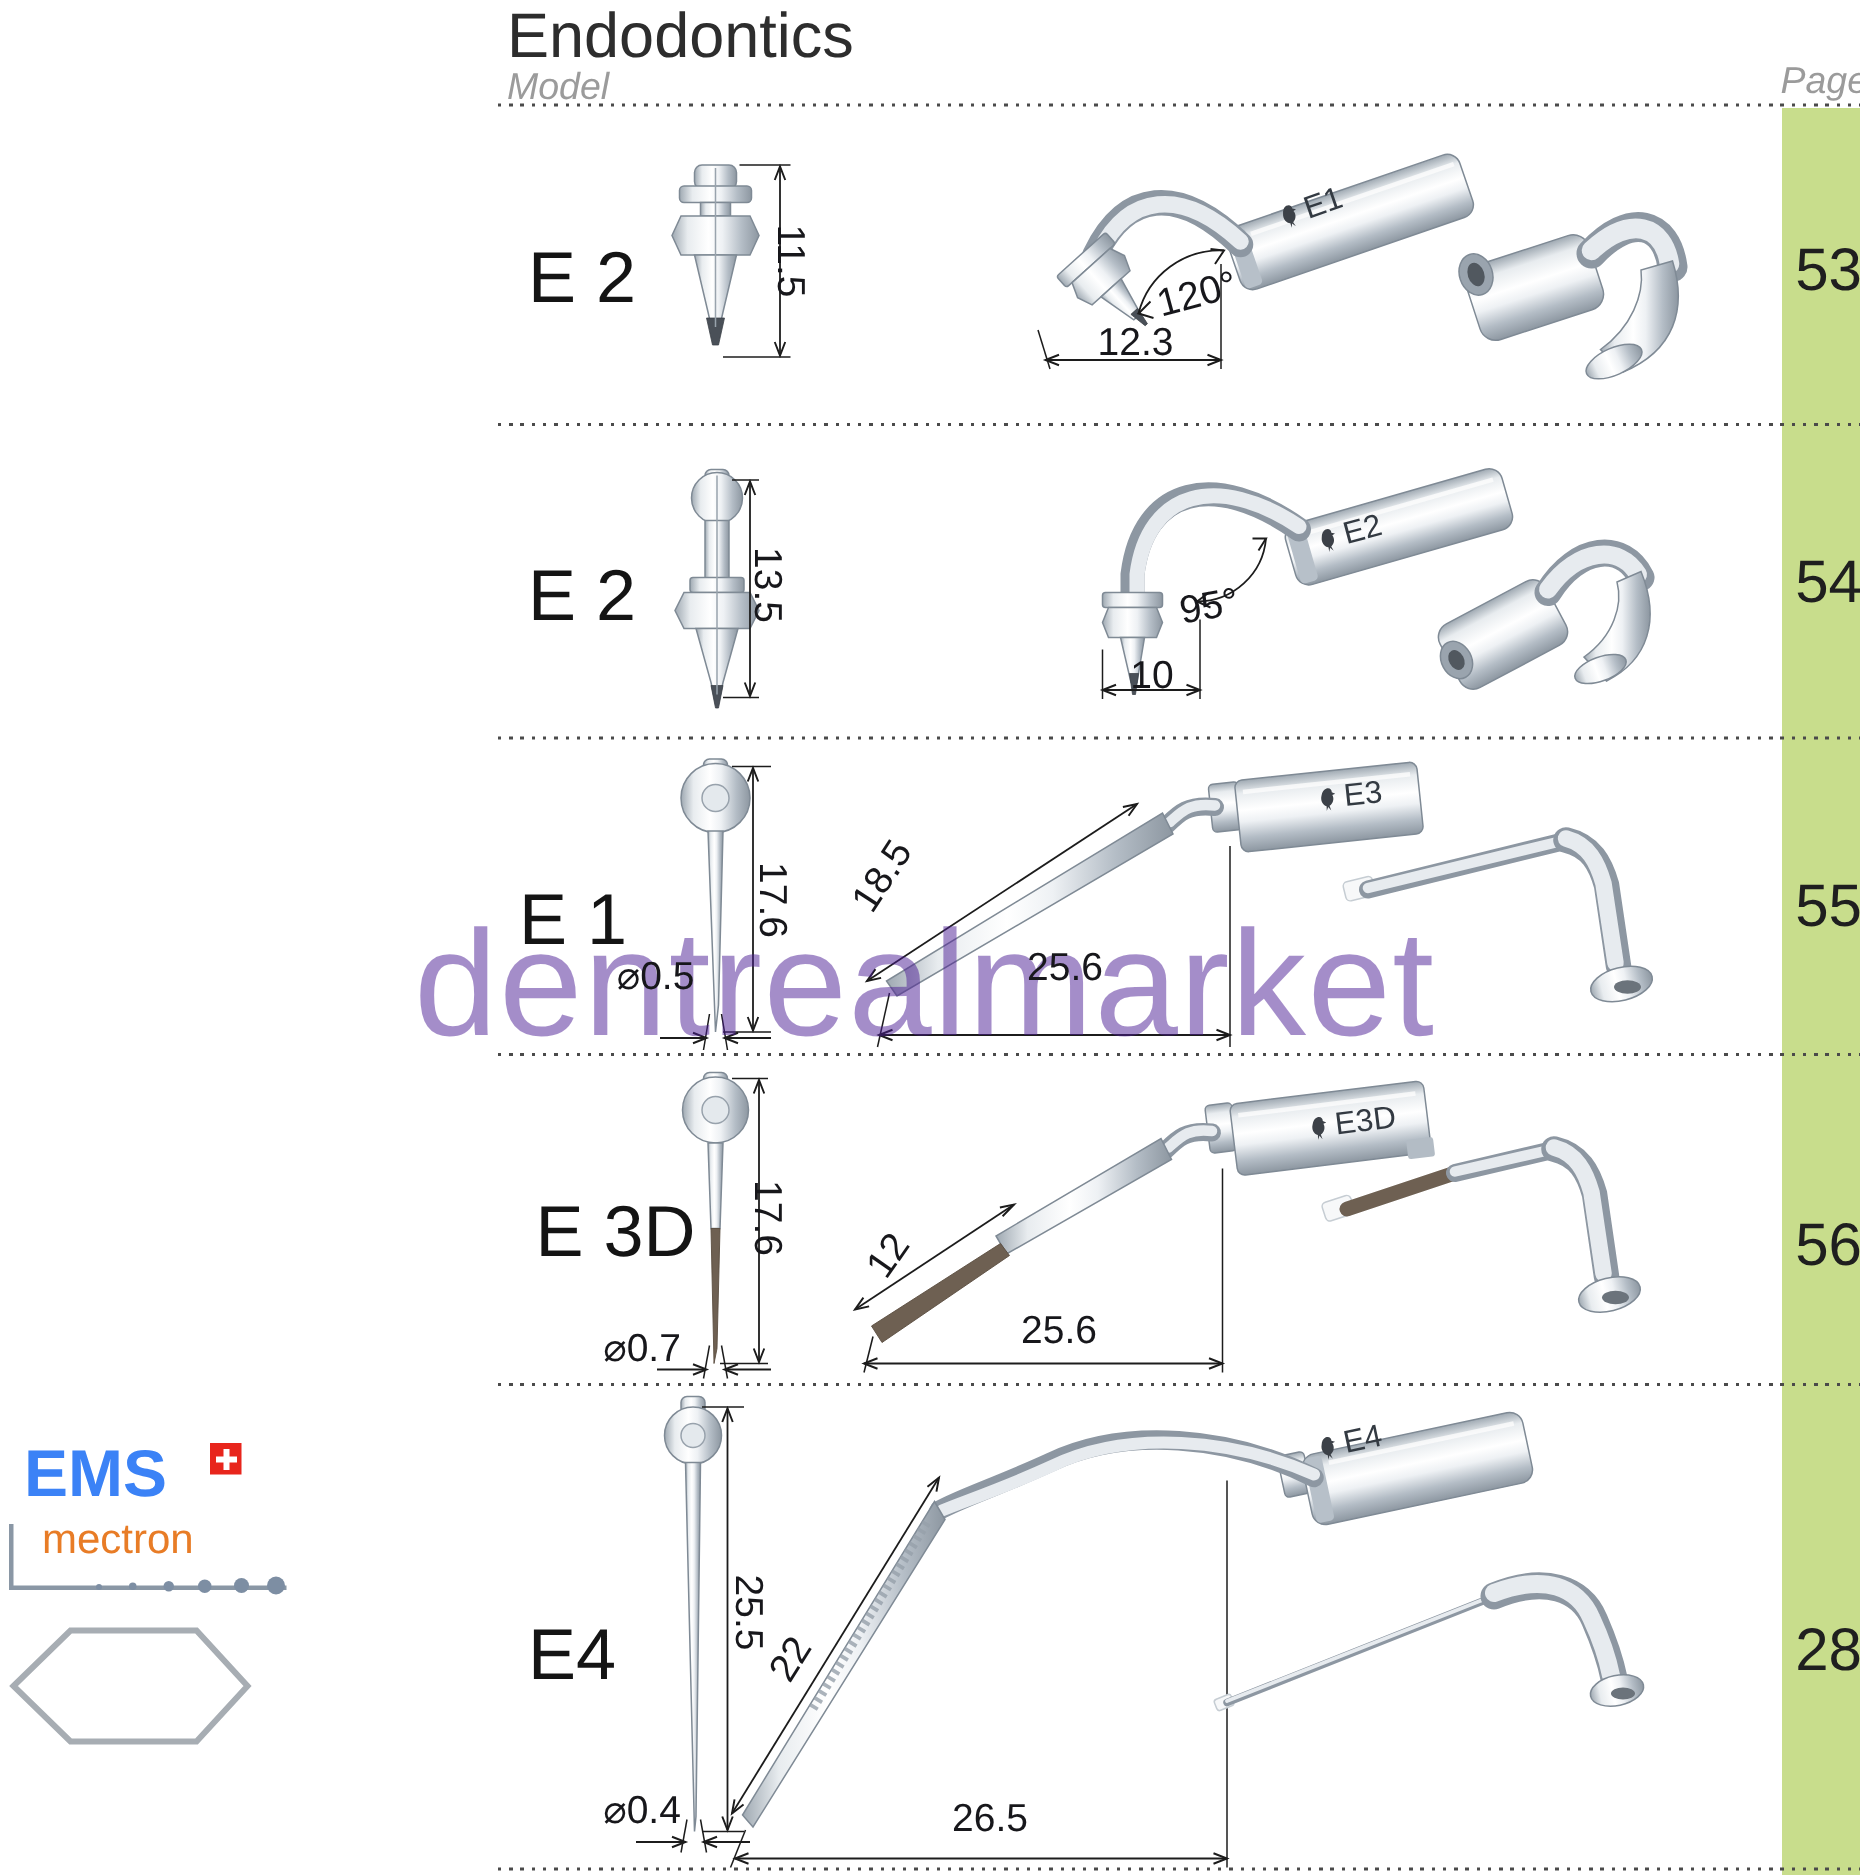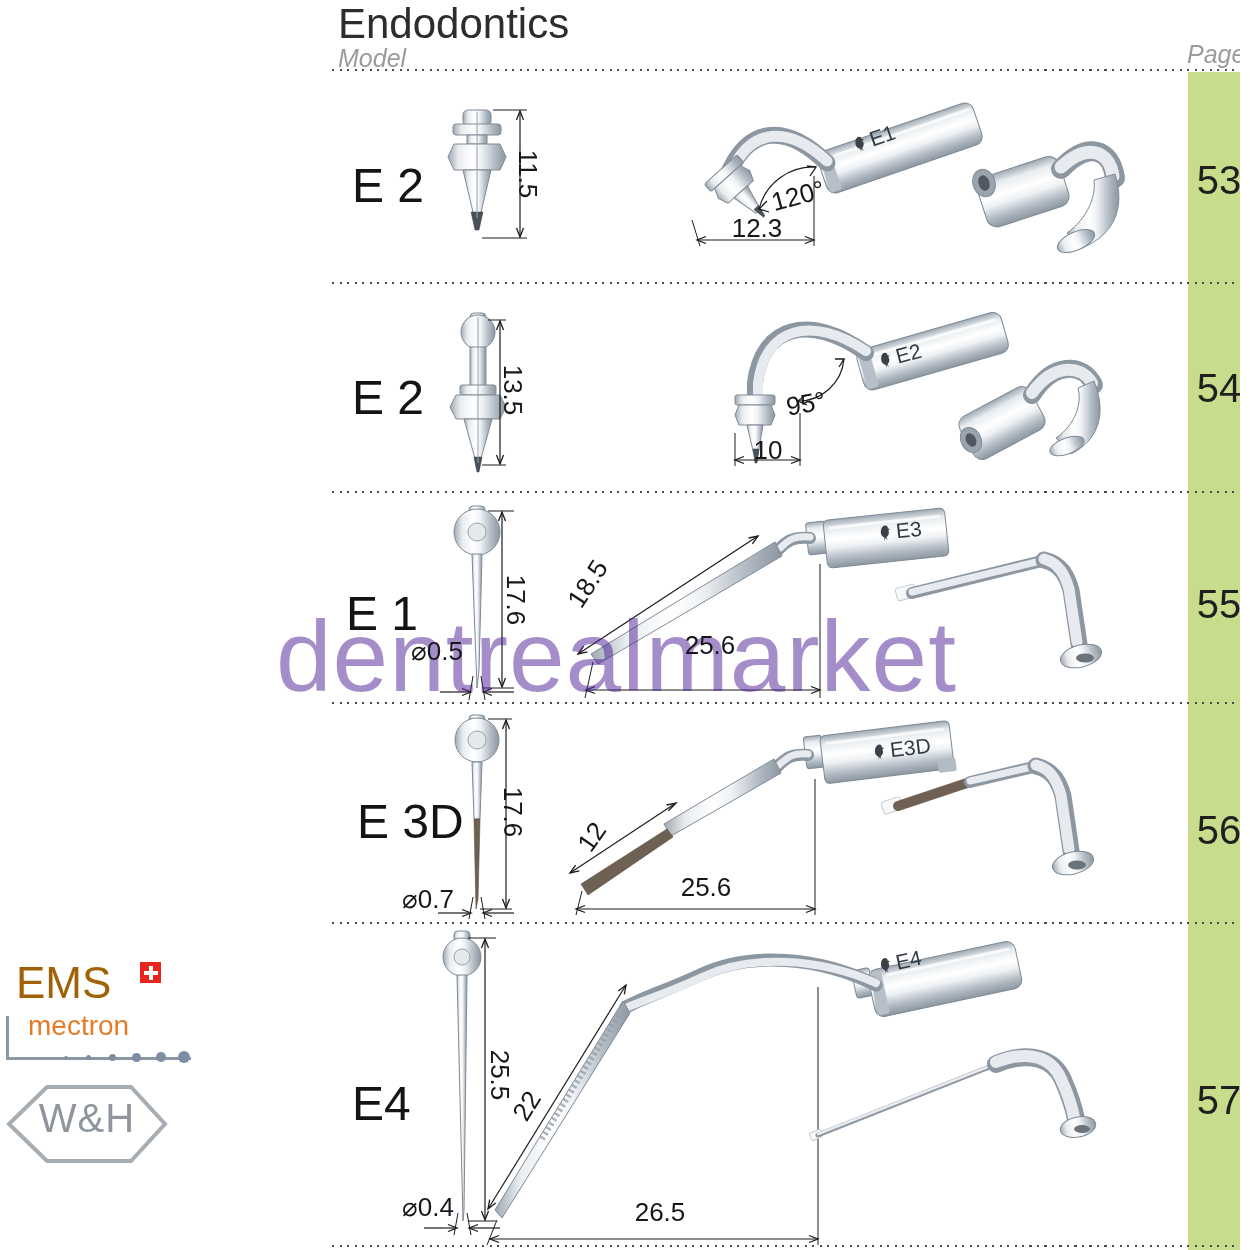--- a/index.html
+++ b/index.html
@@ -32,22 +32,22 @@
   .stH { fill:url(#gH); stroke:#7f8a95; stroke-width:1; }
   .tubeO { fill:none; stroke:#8d97a2; stroke-linecap:round; }
   .tubeI { fill:none; stroke:#e7ebef; stroke-linecap:round; }
   .diml { stroke:#1c1c1c; stroke-width:1.2; fill:none; }
   .ext  { stroke:#1c1c1c; stroke-width:1; }
   .arr  { stroke:#1c1c1c; stroke-width:1.3; fill:none; }
   .drk  { fill:#4a5058; stroke:#3a3f45; stroke-width:0.5; }
   .dmd  { fill:#6e6052; stroke:#5a4d40; stroke-width:0.6; }
 
   
-  .ems { position:absolute; left:16px; top:958px; font-size:44px; font-weight:400;
-         color:#a16207; letter-spacing:0; z-index:30; }
+  .ems { position:absolute; left:16px; top:958px; font-size:44px; font-weight:700;
+         color:#3b82f6; letter-spacing:0; z-index:30; }
   .swiss { position:absolute; left:124px; top:4px; width:21px; height:21px; background:#e8251c; display:inline-block; }
   .swiss .pv { position:absolute; left:8.5px; top:3.5px; width:4px; height:14px; background:#fff; }
   .swiss .ph { position:absolute; left:3.5px; top:8.5px; width:14px; height:4px; background:#fff; }
   .mec-text { position:absolute; left:28px; top:1010px; font-size:28px; color:#e87c26; z-index:30; }
   .mec-vline { position:absolute; left:6px; top:1016px; width:3px; height:44px; background:#8a97a5; z-index:30; }
   .mec-hline { position:absolute; left:6px; top:1057px; width:185px; height:3px; background:#8a97a5; z-index:30; }
   .mec-dot { position:absolute; border-radius:50%; background:#7d8ea3; z-index:31; }
   .wh-wrap { position:absolute; left:4px; top:1082px; width:166px; height:85px; z-index:30; }
   .wh-text { position:absolute; left:4px; top:1096px; width:166px; text-align:center;
              font-size:40px; color:#8f959c; letter-spacing:1px; z-index:31; }
@@ -80,21 +80,21 @@
 
   <div class="title">Endodontics</div>
   <div class="sublabel" style="left:338px;top:44px">Model</div>
   <div class="sublabel" style="left:1187px;top:40px">Page</div>
 
   <div class="page-col"></div>
   <div class="pagenum" style="top:158px">53</div>
   <div class="pagenum" style="top:366px">54</div>
   <div class="pagenum" style="top:582px">55</div>
   <div class="pagenum" style="top:808px">56</div>
-  <div class="pagenum" style="top:1078px">57</div>
+  <div class="pagenum" style="top:1078px">28</div>
 
   <div class="dots" style="top:69px"></div>
   <div class="dots" style="top:282px"></div>
   <div class="dots" style="top:491px"></div>
   <div class="dots" style="top:702px"></div>
   <div class="dots" style="top:922px"></div>
   <div class="dots" style="top:1245px"></div>
 
   <div class="watermark">dentrealmarket</div>
 
@@ -416,15 +416,14 @@
   <span class="mec-dot" style="left:109px;top:1054px;width:7px;height:7px"></span>
   <span class="mec-dot" style="left:132px;top:1053px;width:9px;height:9px"></span>
   <span class="mec-dot" style="left:156px;top:1052px;width:10px;height:10px"></span>
   <span class="mec-dot" style="left:178px;top:1051px;width:12px;height:12px"></span>
 
   <div class="wh-wrap">
     <svg width="166" height="85" viewBox="0 0 166 85">
       <polygon points="5,42 43,5 127,5 161,42 127,79 43,79" fill="#ffffff" stroke="#a7adb3" stroke-width="4"></polygon>
     </svg>
   </div>
-  <div class="wh-text">W&amp;H</div>
 
 </div>
 
 </body></html>

